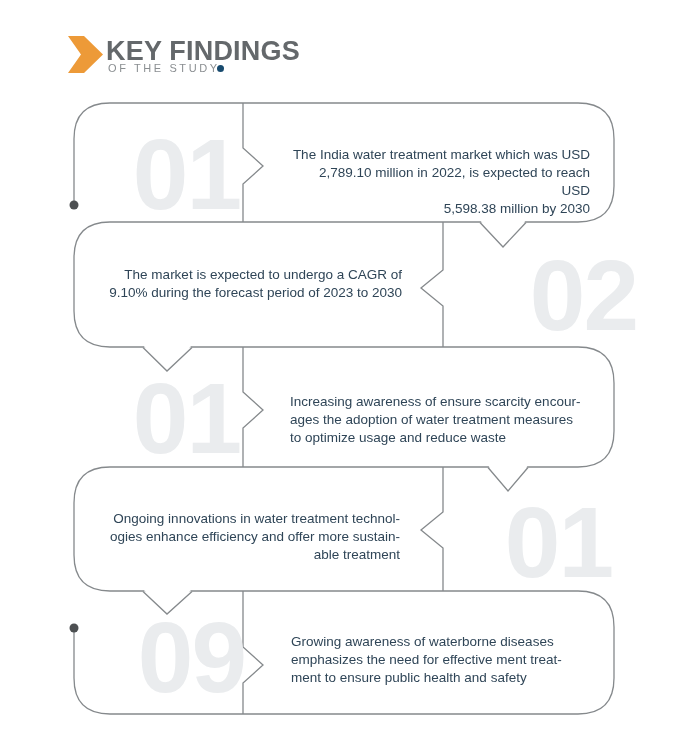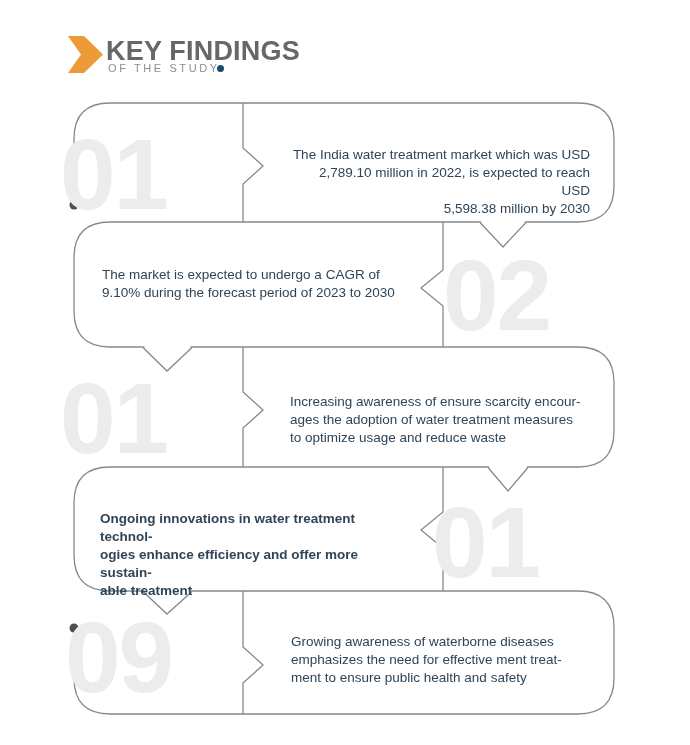--- a/index.html
+++ b/index.html
@@ -10,26 +10,26 @@
   html,body{margin:0;padding:0;background:#fff;}
   #canvas{position:relative;width:690px;height:745px;background:#fff;overflow:hidden;
           font-family:"Liberation Sans",sans-serif;}
   #shape-layer{position:absolute;left:0;top:0;}
   .snake{fill:none;stroke:var(--outline);stroke-width:1.3;}
   .erase{fill:#fff;stroke:none;}
   .tail{fill:#fff;stroke:var(--outline);stroke-width:1.3;stroke-linejoin:miter;}
   .divider{fill:none;stroke:var(--outline);stroke-width:1.3;stroke-linejoin:miter;}
   .enddot{fill:var(--dot);stroke:none;}
   .logo-arrow{fill:var(--accent-orange);}
-  .num{position:absolute;width:180px;text-align:left;
+  .num{position:absolute;width:180px;text-align:right;
        font-weight:700;font-size:100px;line-height:100px;color:var(--number);
        letter-spacing:-2px;user-select:none;}
   .txt{position:absolute;width:300px;font-size:13.5px;line-height:18px;color:var(--text);}
   .txt.align-left{text-align:left;}
-  .txt.align-right{text-align:left;}
+  .txt.align-right{text-align:right;}
   #header-title{position:absolute;left:106px;top:36px;font-weight:700;font-size:27px;
                 color:var(--title);letter-spacing:0.2px;}
   #header-subtitle{position:absolute;left:108px;top:62px;font-size:11px;
                    color:var(--subtitle);letter-spacing:2.6px;}
   #header-dot{position:absolute;left:217px;top:65px;width:7px;height:7px;border-radius:50%;
               background:var(--accent-navy);}
   #logo{position:absolute;left:0;top:0;}
 </style>
 </head>
 <body>
@@ -67,21 +67,21 @@
     <path class="tail" fill="none" d="M143,591.5 L167,614 L192,591.5"></path>
 
     <path class="divider" d="M243,103 V148 L263,166 L243,184 V222"></path>
     <path class="divider" d="M443,222 V270 L421,288 L443,306 V347"></path>
     <path class="divider" d="M243,347 V392 L263,410 L243,428 V467"></path>
     <path class="divider" d="M443,467 V512 L421,530 L443,548 V591"></path>
     <path class="divider" d="M243,591 V647 L263,665 L243,683 V714"></path>
   </svg>
 
   <div class="num" style="left:60px;top:124px;">01</div>
-  <div class="num" style="left:443px;top:245px;">02</div>
+  <div class="num" style="left:457px;top:245px;">02</div>
   <div class="num" style="left:60px;top:368px;">01</div>
   <div class="num" style="left:432px;top:492px;">01</div>
   <div class="num" style="left:65px;top:607px;">09</div>
 
   <div class="txt align-left" style="left:290px;top:146px;text-align:right;">
     <div>The India water treatment market which was USD</div>
     <div>2,789.10 million in 2022, is expected to reach USD</div>
     <div>5,598.38 million by 2030</div>
   </div>
 
@@ -89,21 +89,21 @@
     <div>The market is expected to undergo a CAGR of</div>
     <div>9.10% during the forecast period of 2023 to 2030</div>
   </div>
 
   <div class="txt align-left" style="left:290px;top:393px;">
     <div>Increasing awareness of ensure scarcity encour-</div>
     <div>ages the adoption of water treatment measures</div>
     <div>to optimize usage and reduce waste</div>
   </div>
 
-  <div class="txt align-right" style="left:100px;top:510px;font-weight:bold;">
+  <div class="txt align-right" style="left:100px;top:510px;">
     <div>Ongoing innovations in water treatment technol-</div>
     <div>ogies enhance efficiency and offer more sustain-</div>
     <div>able treatment</div>
   </div>
 
   <div class="txt align-left" style="left:291px;top:633px;">
     <div>Growing awareness of waterborne diseases</div>
     <div>emphasizes the need for effective ment treat-</div>
     <div>ment to ensure public health and safety</div>
   </div>

